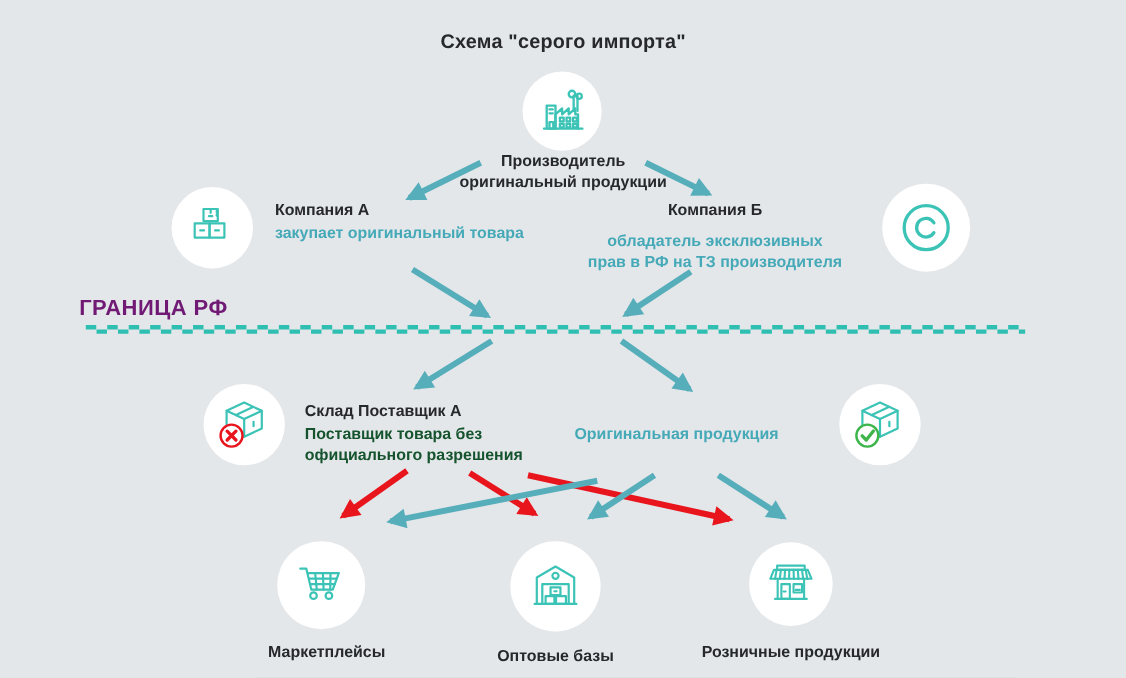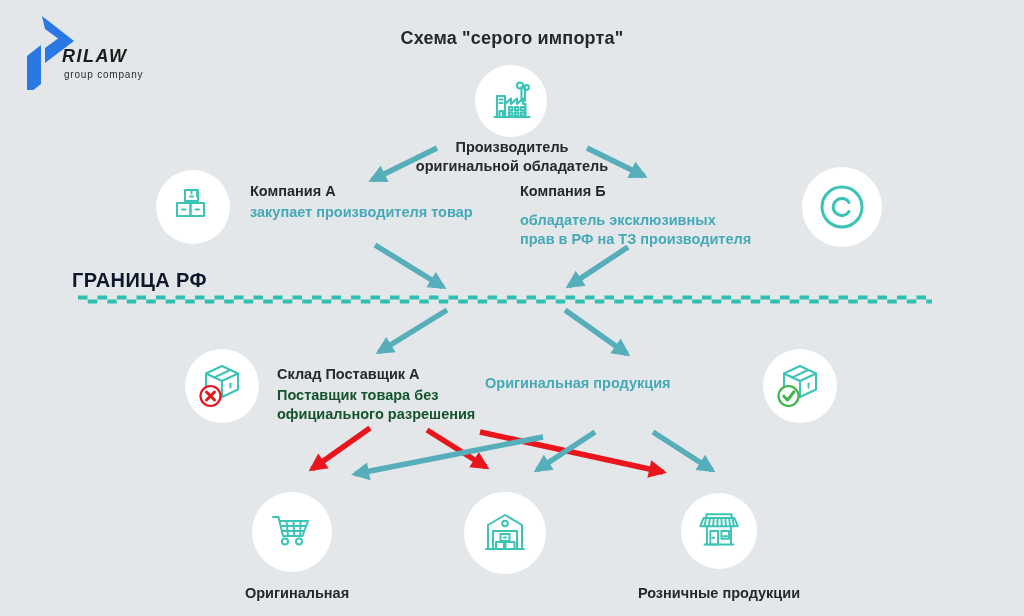--- a/index.html
+++ b/index.html
@@ -5,23 +5,23 @@
   html,body{margin:0;padding:0;}
   body{font-family:"Liberation Sans",sans-serif;background:#c9ced2;}
   .stage{position:relative;width:1024px;height:616px;background:#E4E7E9;overflow:hidden;margin:0 auto;}
   .abs{position:absolute;}
   .title{left:0;right:0;top:28px;text-align:center;font-size:18px;font-weight:bold;color:#26282C;letter-spacing:.2px;}
   .circle{background:#fff;border-radius:50%;display:flex;align-items:center;justify-content:center;z-index:2;}
   .lbl{font-weight:bold;color:#26282C;font-size:14.5px;line-height:1.3;}
   .teal-txt{color:#45A9B8;}
   .red-txt{color:#14532d;}
   .pre{white-space:pre-line;}
-  .t-right{text-align:left;}
+  .t-right{text-align:center;}
   .t-center{text-align:center;}
-  .border-label{font-size:20px;font-weight:bold;color:#0f172a;letter-spacing:.4px;}
+  .border-label{font-size:20px;font-weight:bold;color:#701a75;letter-spacing:.4px;}
   .node-label{font-size:14.5px;font-weight:bold;color:#26282C;}
   svg.overlay{position:absolute;left:0;top:0;z-index:1;pointer-events:none;}
   .logo-brand{font-weight:bold;font-style:italic;font-size:18px;fill:#1b1b1b;letter-spacing:1.5px;}
   .logo-sub{font-size:10px;fill:#2a2a2a;letter-spacing:.8px;}
 </style>
 </head>
 <body>
 
 <div class="stage">
 
@@ -49,28 +49,20 @@
 
     <line x1="370" y1="428" x2="312" y2="469" stroke="#E8151D" stroke-width="5.5" marker-end="url(#mr)"></line>
     <line x1="427" y1="430" x2="486" y2="467" stroke="#E8151D" stroke-width="5.5" marker-end="url(#mr)"></line>
     <line x1="480" y1="432" x2="663" y2="472" stroke="#E8151D" stroke-width="5.5" marker-end="url(#mr)"></line>
 
     <line x1="543" y1="437" x2="355" y2="474" stroke="#57AEBB" stroke-width="5.5" marker-end="url(#mt)"></line>
     <line x1="595" y1="432" x2="537" y2="470" stroke="#57AEBB" stroke-width="5.5" marker-end="url(#mt)"></line>
     <line x1="653" y1="432" x2="712" y2="470" stroke="#57AEBB" stroke-width="5.5" marker-end="url(#mt)"></line>
   </svg>
 
-  <div class="abs" style="left:18px;top:8px;z-index:2;">
-    <svg width="150" height="82" viewBox="0 0 150 82">
-      <path d="M24,8 L56,33 L27,55 L27,40 L40,30.5 L27,21 Z" fill="#2A78E4"></path>
-      <path d="M9,48 L23,37 L23,76 L9,87 Z" fill="#2A78E4"></path>
-      <text x="44" y="54" class="logo-brand">RILAW</text>
-      <text x="46" y="70" class="logo-sub">group company</text>
-    </svg>
-  </div>
 
   <div class="abs title">Схема "серого импорта"</div>
 
   <div class="abs circle" style="left:475px;top:65px;width:72px;height:72px;">
     <svg width="48" height="48" viewBox="0 0 48 48" fill="none" stroke="#3BC3B6" stroke-width="2.1" stroke-linecap="round" stroke-linejoin="round">
       <path d="M10 40 V19 h8 V40"></path>
       <path d="M12.5 22.5 h3 M12.5 26 h3"></path>
       <path d="M18 40 V27 l6 -5.5 v5.5 l6 -5.5 v5.5 l6 -5.5 v5.5 h2.5 V40"></path>
       <path d="M34.5 24 V10 h3.5 V24"></path>
       <circle cx="33" cy="8.5" r="3"></circle>
@@ -79,37 +71,37 @@
       <rect x="28" y="30" width="3.4" height="3.4"></rect>
       <rect x="34" y="30" width="3.4" height="3.4"></rect>
       <rect x="22" y="35.5" width="3.4" height="3.4"></rect>
       <rect x="28" y="35.5" width="3.4" height="3.4"></rect>
       <rect x="34" y="35.5" width="3.4" height="3.4"></rect>
       <rect x="12.5" y="34" width="3.5" height="6"></rect>
       <path d="M7.5 40 h35"></path>
     </svg>
   </div>
   <div class="abs lbl pre t-center" style="left:392px;top:138px;width:240px;">Производитель
-оригинальной обладатель</div>
+оригинальный продукции</div>
 
   <div class="abs circle" style="left:156px;top:170px;width:74px;height:74px;">
     <svg width="46" height="46" viewBox="0 0 46 46" fill="none" stroke="#3BC3B6" stroke-width="2" stroke-linecap="round" stroke-linejoin="round">
       <rect x="15" y="6" width="13" height="11"></rect>
       <path d="M21.5 6 v3.5"></path>
       <path d="M20 12.5 h3"></path>
       <rect x="7" y="19" width="13.5" height="13"></rect>
       <path d="M12 25.5 h3.5"></path>
       <rect x="20.5" y="19" width="13.5" height="13"></rect>
       <path d="M25.5 25.5 h3.5"></path>
       <path d="M27 8 v1 M27 11 v1"></path>
     </svg>
   </div>
   <div class="abs" style="left:250px;top:183px;">
     <div class="node-label">Компания А</div>
-    <div class="lbl teal-txt" style="margin-top:4px;">закупает производителя товар</div>
+    <div class="lbl teal-txt" style="margin-top:4px;">закупает оригинальный товара</div>
   </div>
 
   <div class="abs circle" style="left:802px;top:167px;width:80px;height:80px;">
     <svg width="50" height="50" viewBox="0 0 50 50" fill="none" stroke="#3BC3B6" stroke-linecap="round" stroke-linejoin="round">
       <circle cx="25" cy="25" r="20" stroke-width="3"></circle>
       <path d="M32 20.5 A8.5 8.5 0 1 0 32 29.5" stroke-width="3"></path>
     </svg>
   </div>
   <div class="abs t-right" style="left:520px;top:183px;width:260px;">
     <div class="node-label">Компания Б</div>
@@ -141,46 +133,47 @@
       <path d="M26 6 L42 13.5 L26 21 L10 13.5 Z"></path>
       <path d="M10 13.5 V29.5 L26 37 V21"></path>
       <path d="M42 13.5 V29.5 L26 37"></path>
       <path d="M34 10 L18.5 17.3"></path>
       <path d="M34.5 23.5 v4"></path>
       <circle cx="14.5" cy="36" r="10" fill="#fff" stroke="#3DB54A" stroke-width="2.2"></circle>
       <path d="M9.8 36.2 L13.5 40 L20 31.8" stroke="#3DB54A" stroke-width="3"></path>
     </svg>
   </div>
   <div class="abs t-right" style="left:485px;top:366px;width:260px;">
-    <div class="lbl teal-txt" style="margin-top:8px;">Оригинальная продукция</div>
+    <div class="lbl teal-txt" style="margin-top:20px;">Оригинальная продукция</div>
   </div>
 
   <div class="abs circle" style="left:252px;top:492px;width:80px;height:80px;">
     <svg width="52" height="52" viewBox="0 0 52 52" fill="none" stroke="#3BC3B6" stroke-width="2" stroke-linecap="round" stroke-linejoin="round">
       <path d="M7 11 h5.5 L17 30 h19.5 L42 15 H14"></path>
       <path d="M20.5 15 L22 30 M27.5 15 L28.2 30 M34.5 15 L34.2 30"></path>
       <path d="M15 20 h25 M16.3 25 h22"></path>
       <circle cx="19" cy="35.5" r="3"></circle>
       <circle cx="33" cy="35.5" r="3"></circle>
     </svg>
   </div>
-  <div class="abs lbl t-center" style="left:217px;top:584px;width:160px;">Оригинальная</div>
+  <div class="abs lbl t-center" style="left:217px;top:584px;width:160px;">Маркетплейсы</div>
 
   <div class="abs circle" style="left:464px;top:492px;width:82px;height:82px;">
     <svg width="52" height="52" viewBox="0 0 52 52" fill="none" stroke="#3BC3B6" stroke-width="2" stroke-linecap="round" stroke-linejoin="round">
       <path d="M9 42 V18 L26 8 L43 18 V42"></path>
       <circle cx="26" cy="16.5" r="2.8"></circle>
       <path d="M14 42 V24 H38 V42"></path>
       <rect x="21.5" y="27" width="9" height="7"></rect>
       <path d="M25 30.5 h2"></path>
       <rect x="17" y="35" width="8" height="7"></rect>
       <rect x="26.5" y="35" width="9" height="7"></rect>
       <path d="M7 42 h38"></path>
     </svg>
   </div>
+  <div class="abs lbl t-center" style="left:425px;top:588px;width:160px;">Оптовые базы</div>
 
   <div class="abs circle" style="left:681px;top:493px;width:76px;height:76px;">
     <svg width="50" height="50" viewBox="0 0 52 52" fill="none" stroke="#3BC3B6" stroke-width="2" stroke-linecap="round" stroke-linejoin="round">
       <rect x="13" y="8.5" width="26" height="4"></rect>
       <path d="M10 12.5 h32 l3.5 8.5 H6.5 Z"></path>
       <path d="M12.5 12.5 l-1.5 8.5 M16.5 12.5 l-1 8.5 M20.5 12.5 l-.6 8.5 M24.5 12.5 l-.2 8.5 M28.5 12.5 l.3 8.5 M32.5 12.5 l.7 8.5 M36.5 12.5 l1.1 8.5 M40 12.5 l1.5 8.5"></path>
       <path d="M13.5 21 V40 M38.5 21 V40"></path>
       <rect x="17" y="26" width="8" height="14"></rect>
       <path d="M19 33 h2"></path>
       <rect x="28.5" y="26" width="8" height="8"></rect>

